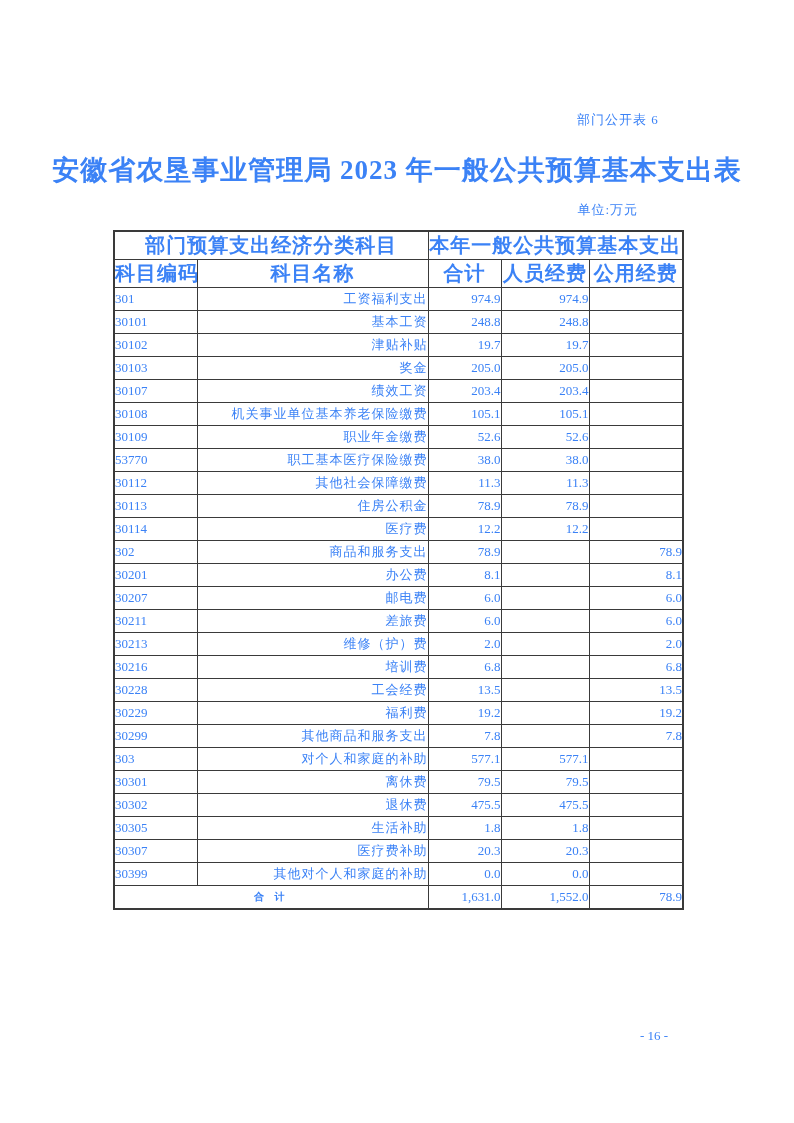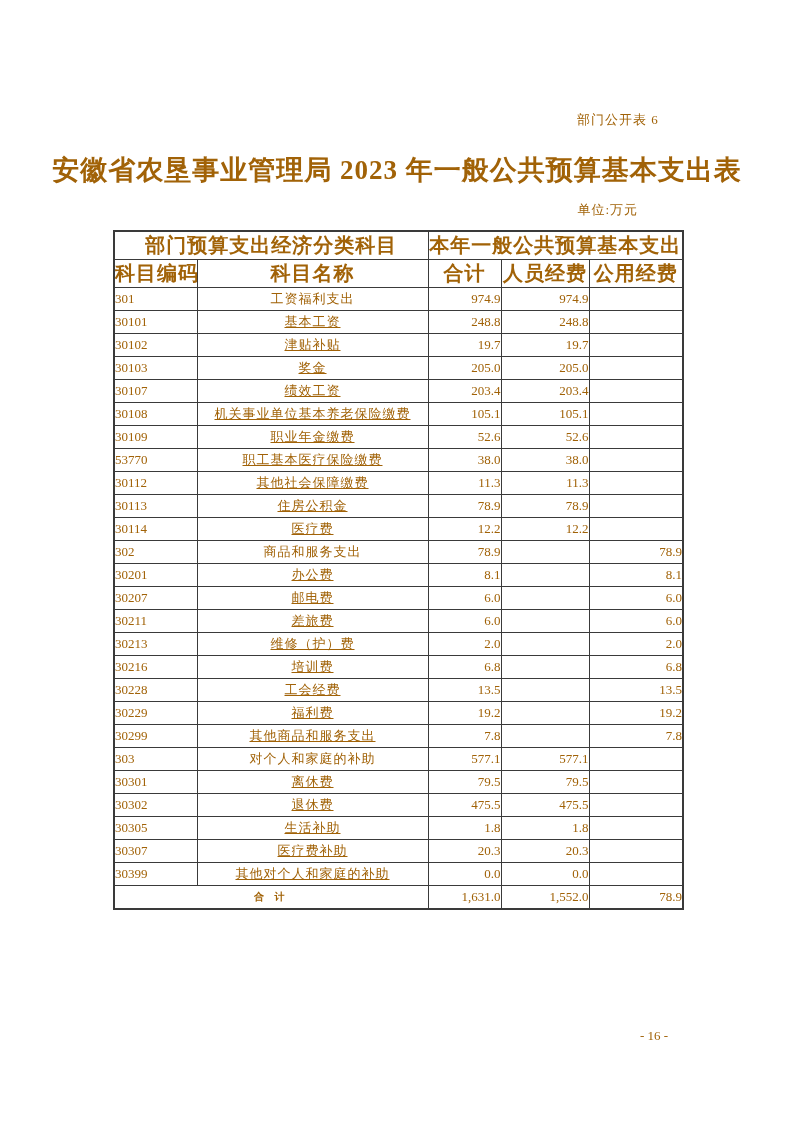--- a/index.html
+++ b/index.html
@@ -7,21 +7,21 @@
     padding: 0;
     background: #e8e8e8;
   }
   .page {
     position: relative;
     width: 794px;
     height: 1123px;
     margin: 0 auto;
     background: #ffffff;
     font-family: "Liberation Serif", "DejaVu Serif", serif;
-    color: #a16207;
+    color: #3b82f6;
     overflow: hidden;
   }
   .corner-label {
     position: absolute;
     top: 111px;
     left: 577px;
     font-size: 13px;
     letter-spacing: 1px;
   }
   .doc-title {
@@ -67,26 +67,25 @@
   }
   table.budget td {
     height: 22px;
     line-height: 22px;
   }
   td.c-code {
     text-align: left;
     padding-left: 7px;
   }
   td.c-name {
-    text-align: center;
+    text-align: right;
     padding-left: 9px;
     letter-spacing: 1px;
   }
   td.c-name.indent {
-    text-decoration: underline;
   }
   td.c-num {
     text-align: right;
     padding-right: 9px;
   }
   td.total-label {
     text-align: center;
     font-weight: bold;
     font-size: 10px;
     letter-spacing: 4px;

